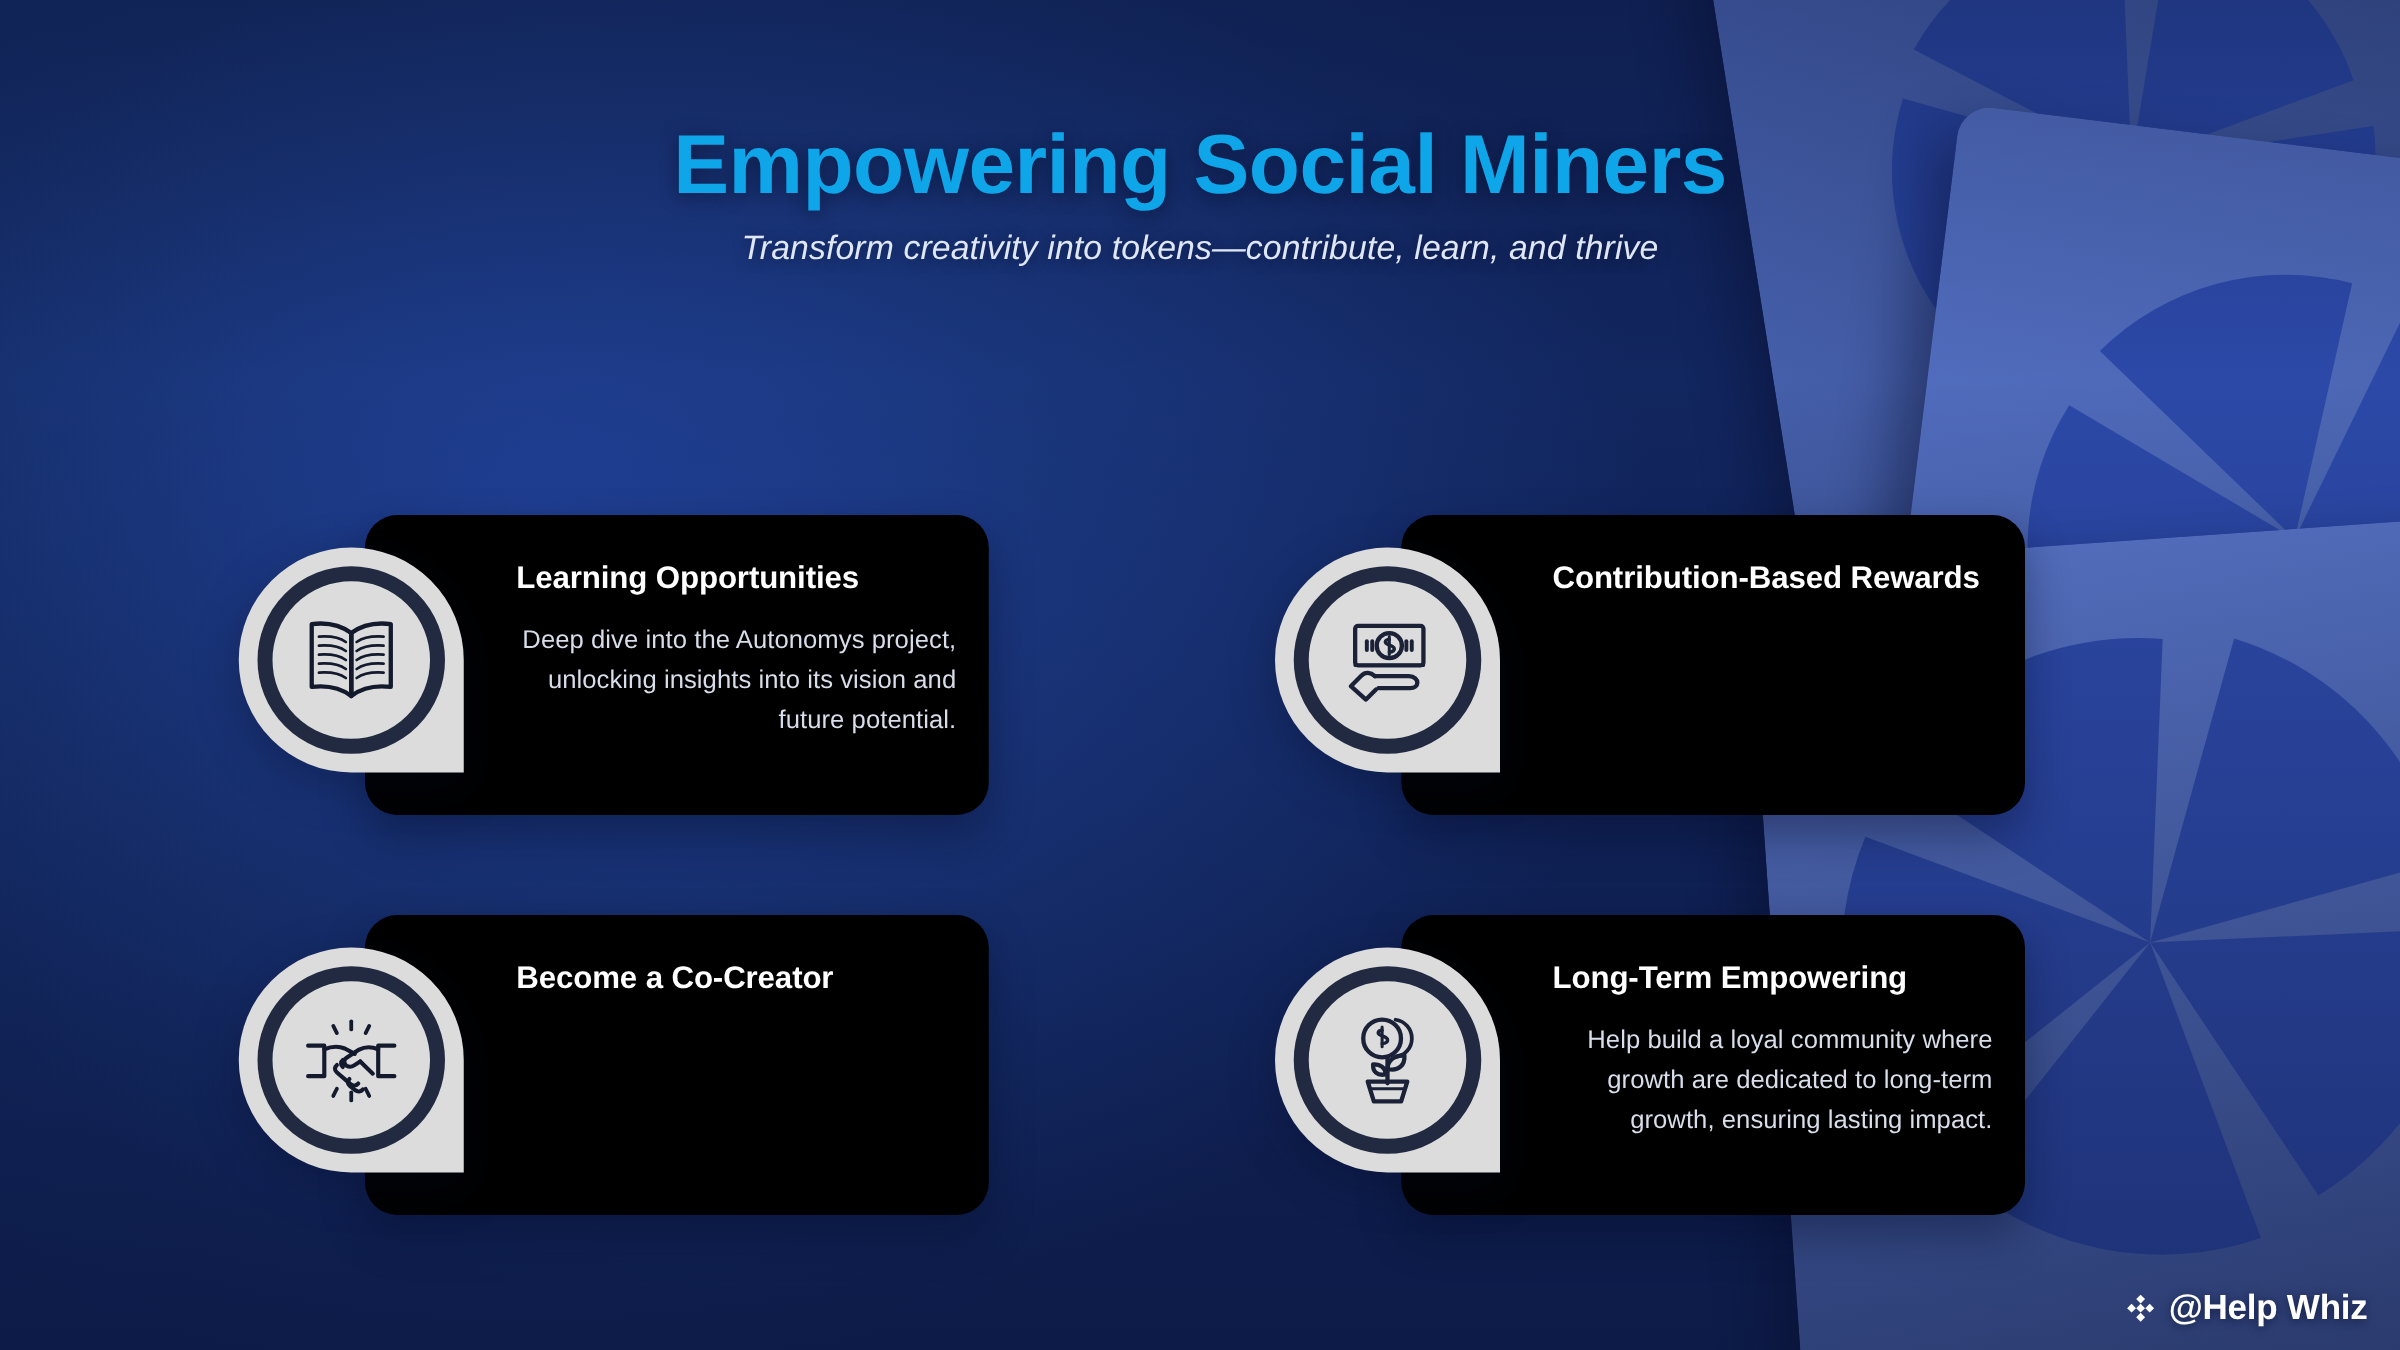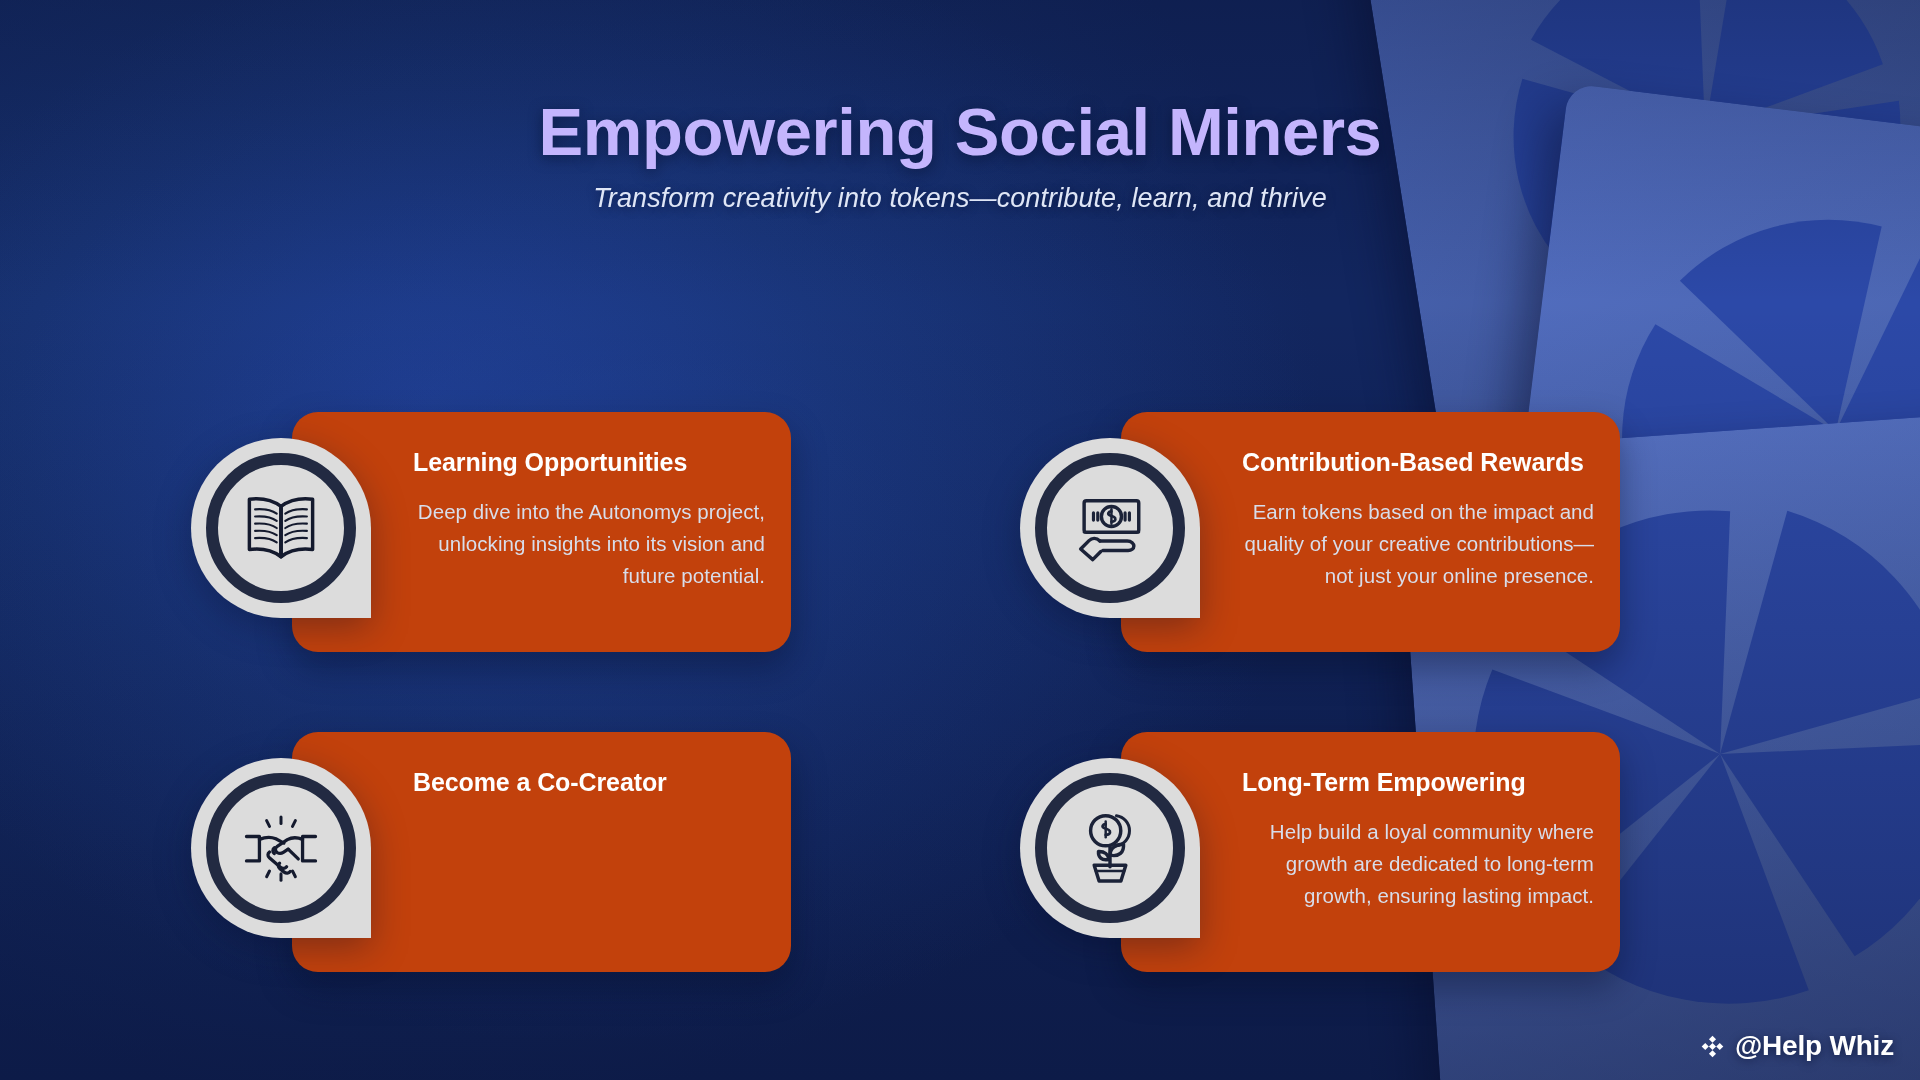--- a/index.html
+++ b/index.html
@@ -48,21 +48,21 @@
   }
 
   
   .header {
     position:absolute;
     top:92px; left:0; width:1920px;
     text-align:center;
     z-index:6;
   }
   .title {
-    color:#c4b5fd;
+    color:#0ea5e9;
     font-size:67px;
     font-weight:bold;
     line-height:1.18;
     letter-spacing:-0.4px;
     text-shadow:0 3px 14px rgba(5,12,40,.55);
     white-space:nowrap;
   }
   .subtitle {
     margin-top:12px;
     color:#dfe6f6;
@@ -89,21 +89,21 @@
     width:600px;
     height:240px;
   }
   .cardwrap.left  { left:191px; }
   .cardwrap.right { left:1020px; }
 
   .card {
     position:absolute;
     left:101px; top:0;
     width:499px; height:240px;
-    background:#c2410c;
+    background:#000000;
     border-radius:26px;
     box-shadow:0 16px 34px rgba(6,12,40,.40);
   }
   .card-inner {
     position:absolute;
     left:121px; right:26px; top:36px;
   }
   .card-title {
     color:#ffffff;
     font-size:25px;
@@ -282,21 +282,20 @@
               </g>
             </svg>
           </div>
         </div>
       </div>
 
       <div class="cardwrap right">
         <div class="card">
           <div class="card-inner">
             <div class="card-title">Contribution-Based Rewards</div>
-            <div class="card-body"> Earn tokens based on the impact and quality of your creative contributions—not just your online presence.</div>
           </div>
         </div>
         <div class="badge">
           <div class="disc-outer"></div>
           <div class="disc-ring"></div>
           <div class="glyph">
             <svg viewBox="0 0 64 64" fill="none" stroke="#1b2238" stroke-width="2.4" stroke-linejoin="round" stroke-linecap="round">
               <rect x="14" y="13" width="38" height="22" rx="1.6"></rect>
               <circle cx="33" cy="24" r="7"></circle>
               <path d="M33 20.5 C30.8 20.5 30.2 22.2 31.6 23 C33 23.8 35 24 35.6 25.2 C36.2 26.6 34.9 27.6 33 27.6" stroke-width="1.9"></path>

